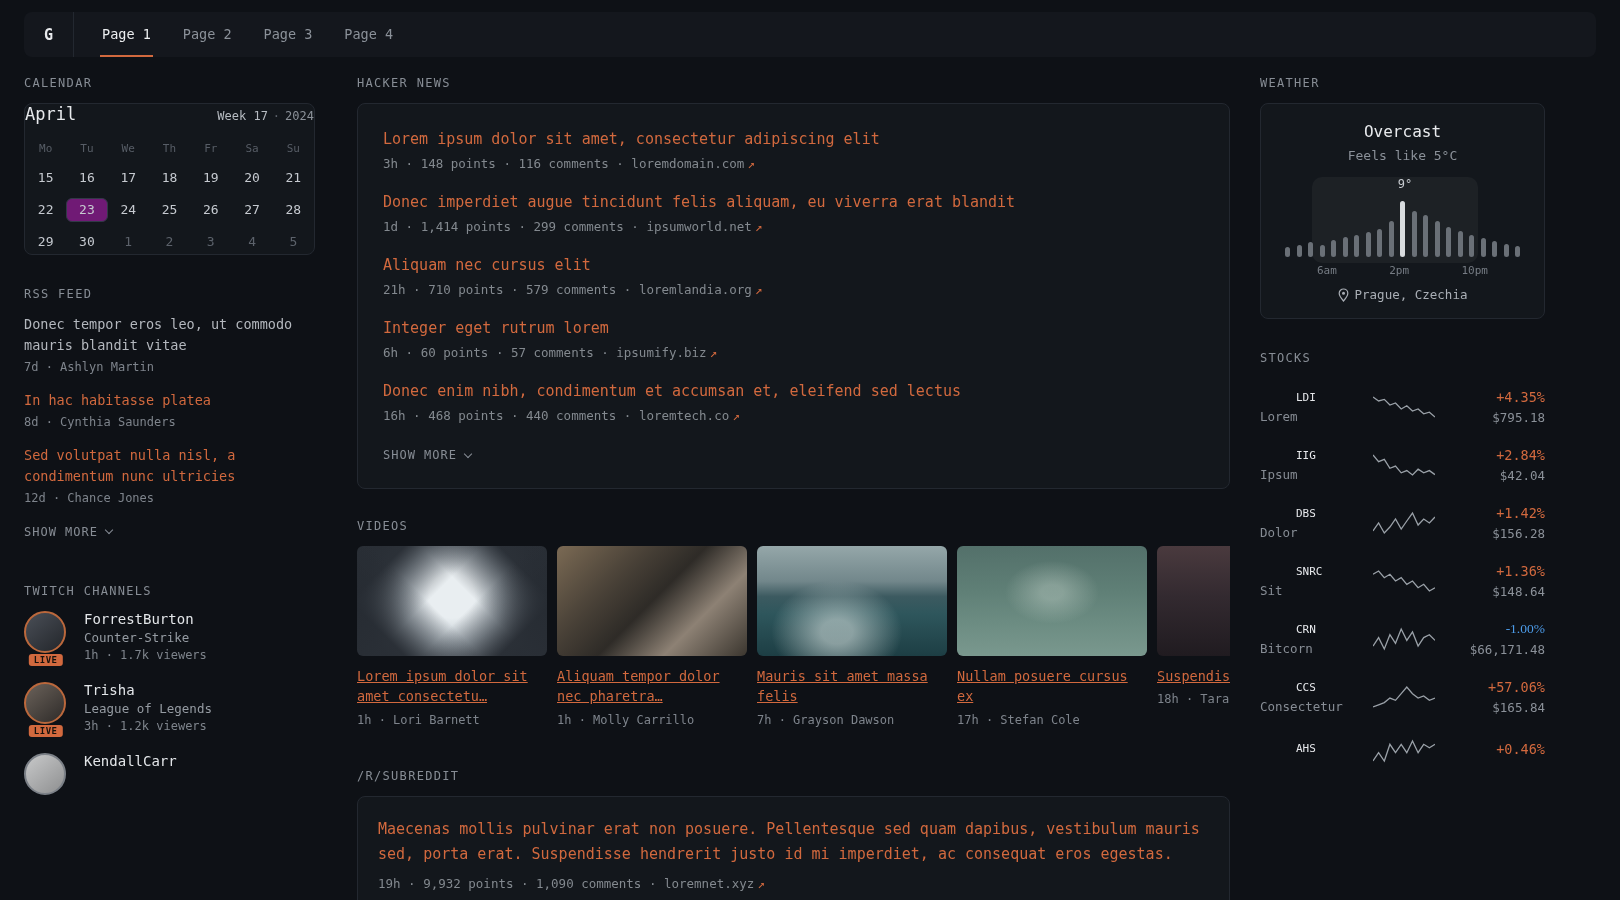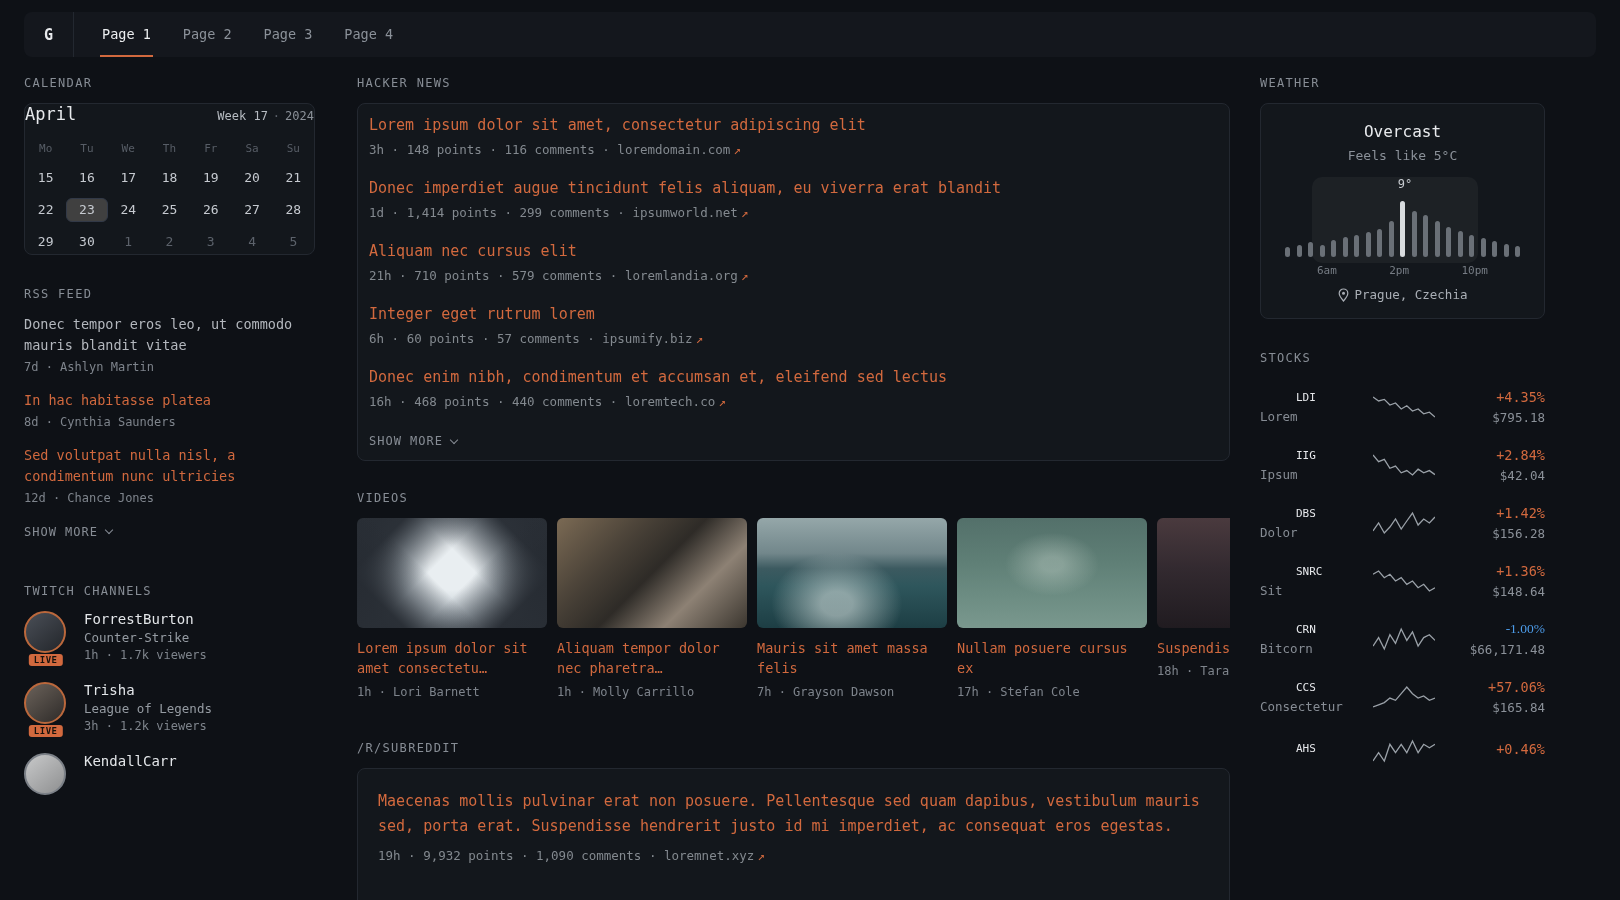--- a/index.html
+++ b/index.html
@@ -44,21 +44,21 @@
   .cal-week { color:#b7bcc2; }
   .cal-sep { color:#5c626b; margin:0 5px; }
   .cal-year { color:#8b9199; }
   .cal-grid {
     display:grid; grid-template-columns:repeat(7,1fr);
     row-gap:8px; margin-top:16px; text-align:center;
   }
   .dayhead { font-size:11px; color:#575d66; height:18px; line-height:18px; }
   .day { font-size:13px; color:#c6cad0; height:24px; line-height:24px; border-radius:6px; cursor:pointer; }
   .day.dim { color:#5c626b; }
-  .day.sel { background:#404040; border:1px solid #323947; line-height:22px; }
+  .day.sel { background:#701a75; border:1px solid #323947; line-height:22px; }
   
   .rss-section { margin-top:32px; }
   .feed-item { margin-bottom:16px; cursor:pointer; }
   .feed-title { font-size:13.5px; line-height:1.55; color:#d2693e; }
   .feed-title.read { color:#b4b8be; }
   .item-meta { font-size:12px; color:#7e848c; margin-top:4px; }
   .show-more {
     display:inline-flex; align-items:center; gap:8px;
     font-size:12px; letter-spacing:1px; color:#878d95; cursor:pointer; margin-top:2px;
   }
@@ -79,21 +79,21 @@
   .avatar.a3 { border-color:#7b8087; background:linear-gradient(140deg,#c8c9ca,#8e8f90); }
   .live-badge {
     position:absolute; left:50%; bottom:-4px; transform:translateX(-54%);
     background:#d2693e; color:#17120d; font-size:9px; font-weight:bold;
     letter-spacing:.5px; padding:1px 5px; border-radius:3px;
   }
   .ch-name { font-size:14px; color:#e3e6e9; }
   .ch-game { font-size:12.5px; color:#959ba2; margin-top:3px; }
   .ch-meta { font-size:12px; color:#7e848c; margin-top:3px; }
   
-  .hn { padding:11px; }
+  .hn { padding:25px; }
   .hn-item { margin-bottom:21px; cursor:pointer; }
   .hn-title { font-size:15px; color:#d2693e; line-height:1.4; }
   .hn-meta { font-size:12.5px; color:#83898f; margin-top:6px; }
   .ext { color:#d2693e; margin-left:3px; }
   
   .videos-section { margin-top:30px; }
   .video-row { display:flex; gap:10px; overflow:hidden; }
   .video-card { width:190px; flex:none; cursor:pointer; }
   .thumb { height:110px; border-radius:6px; margin-bottom:10px; }
   .t1 { background:
@@ -103,21 +103,21 @@
         linear-gradient(-135deg, rgba(38,43,50,.95) 0 16%, rgba(38,43,50,0) 42%),
         radial-gradient(circle at 50% 45%, #e9eef1 0 20%, #b9c3ca 45%, #6a737b 78%); }
   .t2 { background:linear-gradient(135deg,#7b6a54 0%,#4a4238 30%,#2e2b27 50%,#8d8174 72%,#3b362f 100%); }
   .t3 { background:
         radial-gradient(ellipse at 42% 78%, rgba(223,232,229,.55) 0 10%, rgba(223,232,229,0) 42%),
         linear-gradient(180deg,#95a7a9 0%,#72878b 32%,#3c5a60 46%,#2e565c 62%,#1d3e44 100%); }
   .t4 { background:
         radial-gradient(ellipse at 50% 42%, rgba(213,224,216,.35) 0 8%, rgba(213,224,216,0) 35%),
         linear-gradient(180deg,#53706a 0%,#5f7f76 40%,#6d8d83 72%,#7a988e 100%); }
   .t5 { background:linear-gradient(180deg,#4a3a3e 0%,#332a30 45%,#201b20 100%); }
-  .v-title { font-size:13.5px; color:#d2693e; line-height:1.5; }
+  .v-title { font-size:13.5px; color:#d2693e; line-height:1.5;text-decoration:underline; }
   .v-meta { font-size:12px; color:#7e848c; margin-top:6px; }
   
   .reddit-section { margin-top:42px; }
   .reddit-panel { padding:20px; height:170px; }
   .rd-title { font-size:15px; color:#d2693e; line-height:1.7; }
   .rd-meta { font-size:12.5px; color:#83898f; margin-top:8px; }
   
   .weather { padding:18px 16px 16px; }
   .w-cond { text-align:center; font-size:16px; color:#e8eaed; }
   .w-feels { text-align:center; font-size:13px; color:#8b9199; margin-top:7px; }

